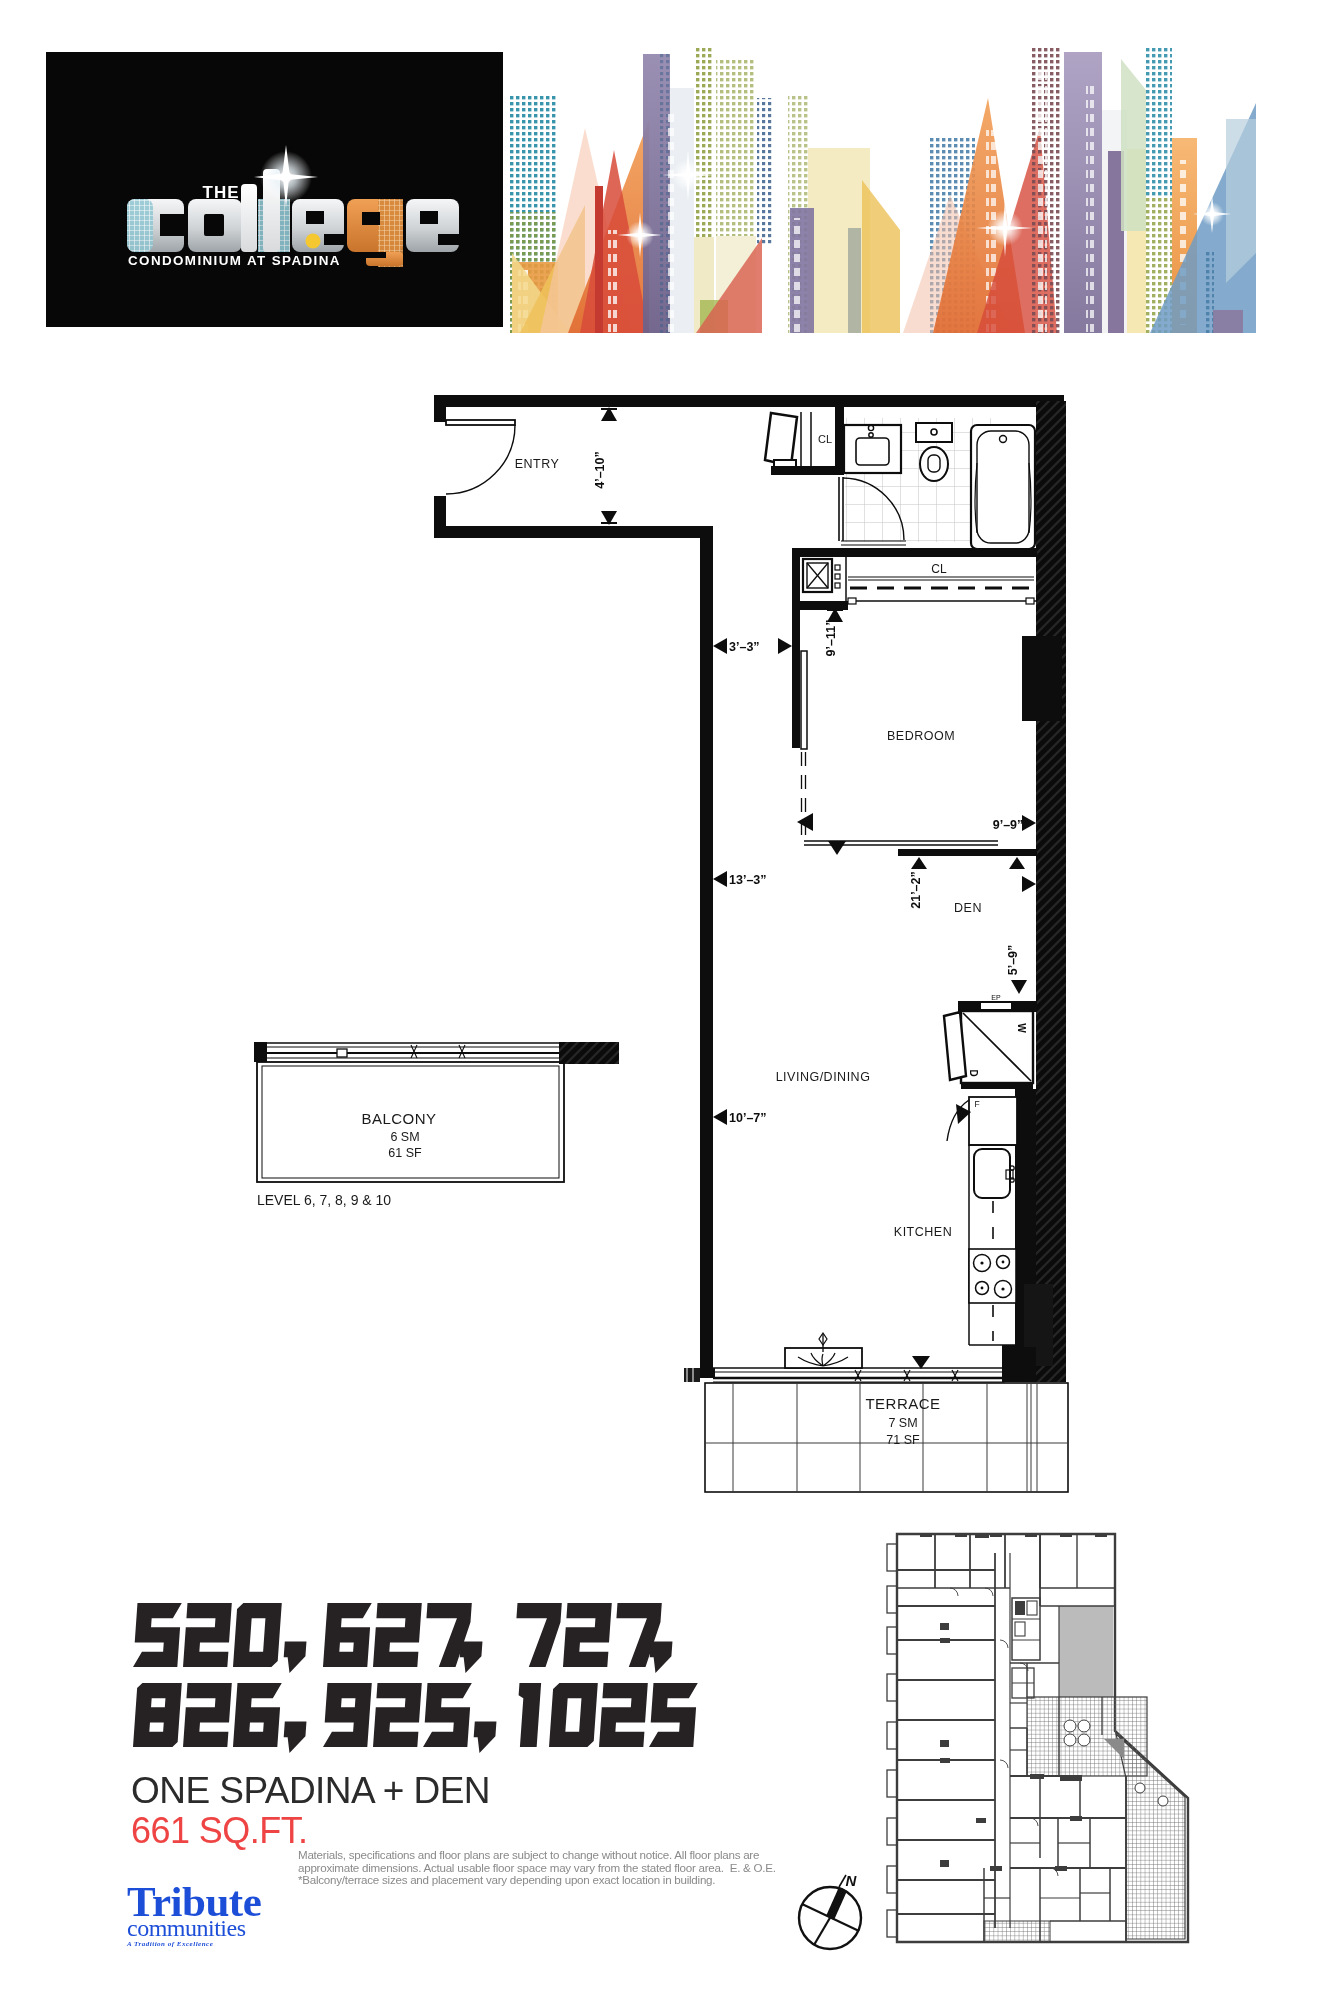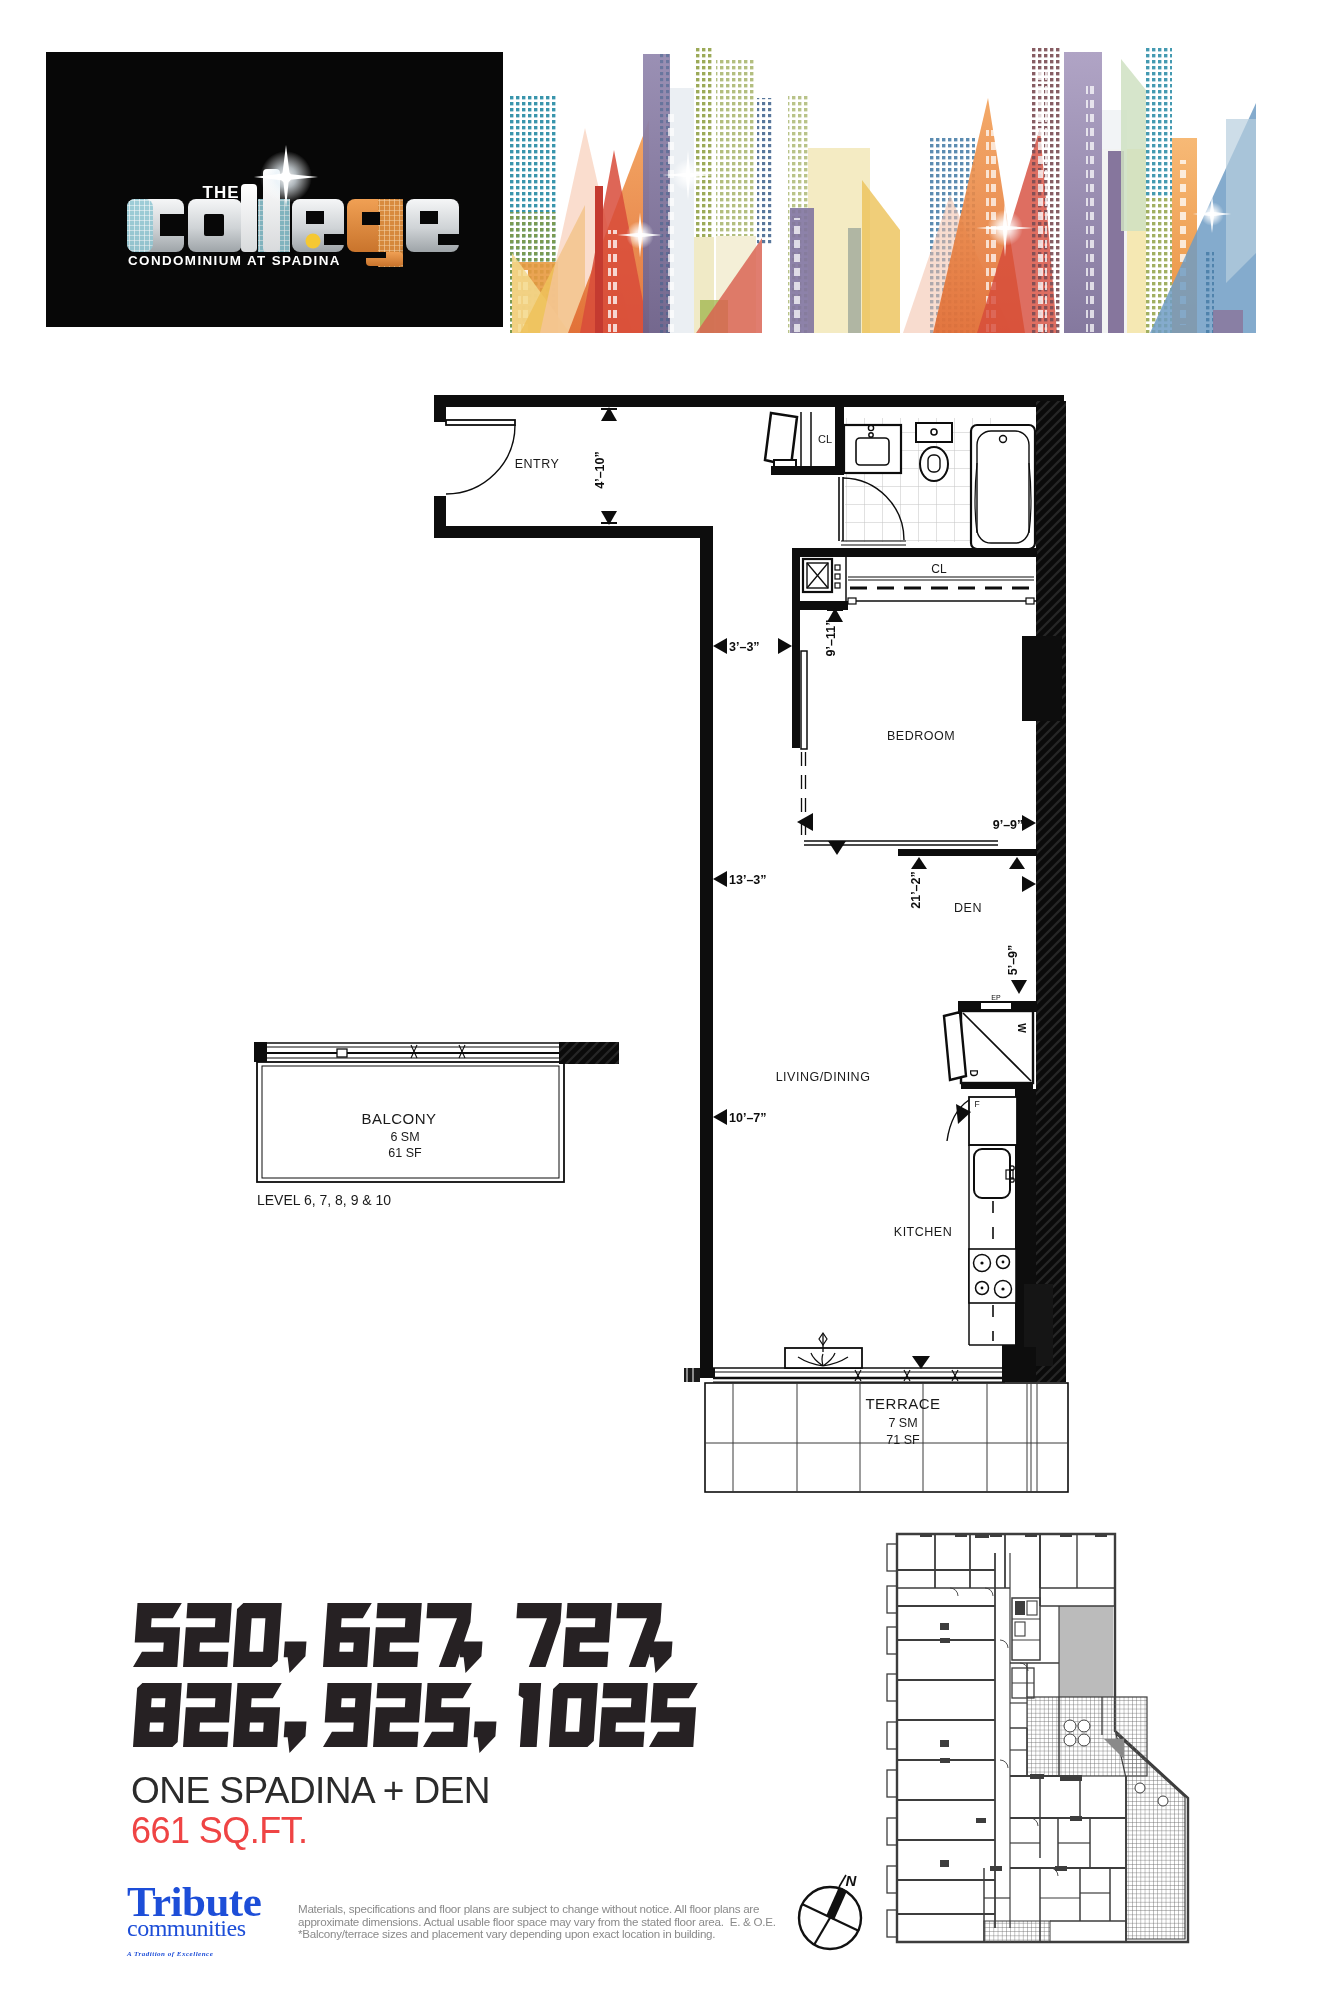--- a/index.html
+++ b/index.html
@@ -558,24 +558,24 @@
     </g>
   </svg>
 
 <div class="abs" style="left:131px;top:1772px;font-size:37px;line-height:37px;color:#2b2b2b;letter-spacing:-0.55px">ONE SPADINA + DEN</div>
 
 <div class="abs" style="left:131px;top:1813px;font-size:36px;line-height:36px;color:#ef4444;letter-spacing:-0.55px">661 SQ.FT.</div>
 
 <div class="abs" style="left:127px;top:1885px;width:135px;font-family:'Liberation Serif',serif;color:#1d4ed8">
 <div style="font-size:43px;font-weight:bold;line-height:34px;letter-spacing:-0.5px">Tribute</div>
 <div style="font-size:24px;font-weight:normal;line-height:19px;letter-spacing:-0.5px">communities</div>
-<div style="font-size:7px;font-weight:bold;font-style:italic;letter-spacing:0.5px;margin-top:12px">A Tradition of Excellence</div>
+<div style="font-size:7px;font-weight:bold;font-style:italic;letter-spacing:0.5px;margin-top:2px">A Tradition of Excellence</div>
 </div>
 
-<div class="abs" style="left:298px;top:1903px;font-size:11.6px;line-height:12.5px;color:#8a8a8a;letter-spacing:-0.25px">
+<div class="abs" style="left:298px;top:1849px;font-size:11.6px;line-height:12.5px;color:#8a8a8a;letter-spacing:-0.25px">
 Materials, specifications and floor plans are subject to change without notice. All floor plans are<br>
 approximate dimensions. Actual usable floor space may vary from the stated floor area.&nbsp; E. &amp; O.E.<br>
 *Balcony/terrace sizes and placement vary depending upon exact location in building.
 </div>
 
 <svg style="position:absolute;left:793px;top:1868px" width="80" height="90" viewBox="0 0 80 90">
 <circle cx="37" cy="50" r="31" fill="none" stroke="#111" stroke-width="2.4"></circle>
 
 <line x1="9" y1="36" x2="66" y2="63" stroke="#111" stroke-width="2.2"></line>
 <line x1="21" y1="77" x2="41" y2="43" stroke="#111" stroke-width="2.2"></line>

